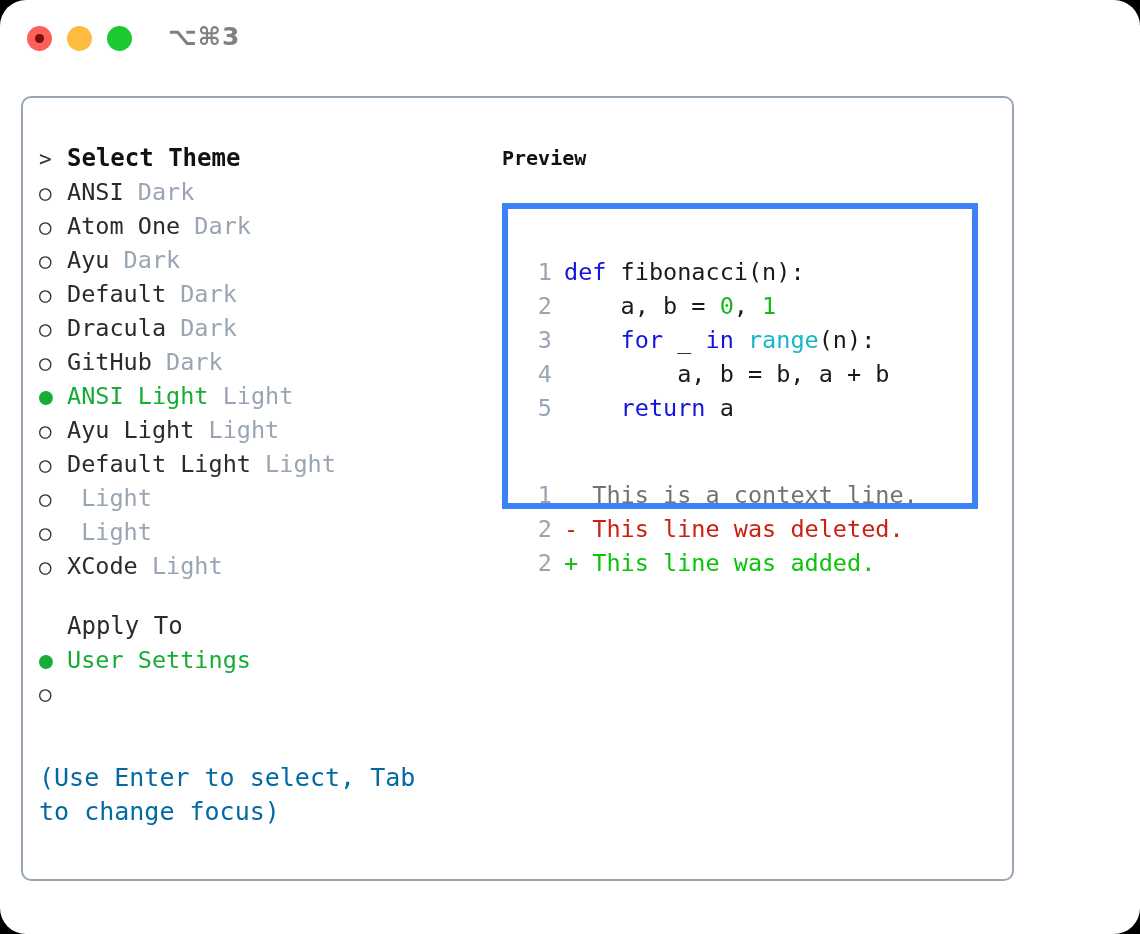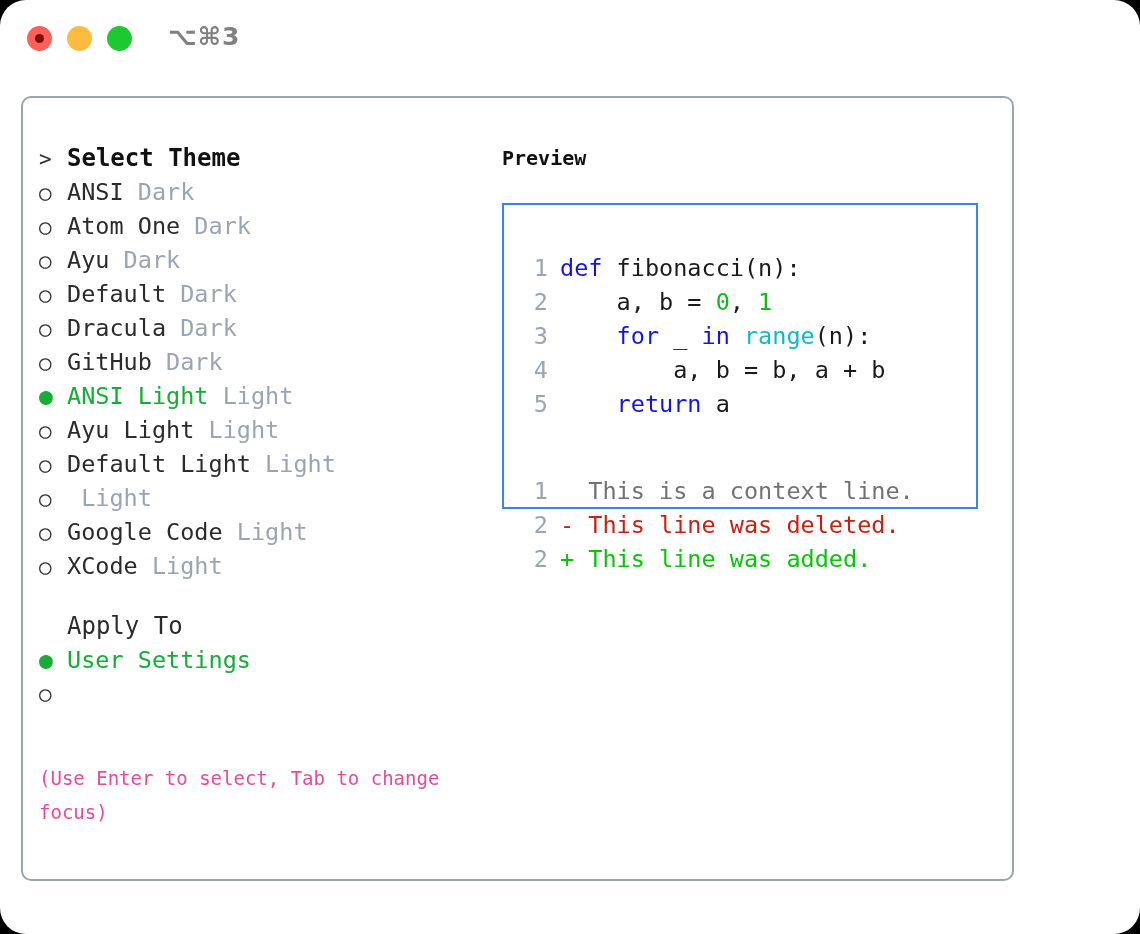--- a/index.html
+++ b/index.html
@@ -99,43 +99,43 @@
   #apply-head {
     margin-top: 26px;
     color: #2b2b2b;
     padding-left: 28px;
   }
 
   #hint {
     position: absolute;
     left: 16px; top: 663px;
     width: 410px;
-    font-size: 19px;
-    line-height: 34px;
-    color: #ec4899;
+    font-size: 25px;
+    line-height: 34px;
+    color: #0369a1;
   }
 
   
   #right-col {
     position: absolute;
     left: 479px; top: 43px;
     width: 490px;
   }
   #preview-title {
     font-size: 20px;
     font-weight: 700;
     color: #111111;
     line-height: 34px;
   }
 
   #preview-box {
     position: absolute;
     left: 479px; top: 105px;
     width: 476px; height: 306px;
-    border: 2px solid #3b82f6;
+    border: 6px solid #3b82f6;
     background: #ffffff;
   }
 
   #code {
     position: absolute;
     left: 18px; top: 46px;
     font-size: 23.5px;
     line-height: 34px;
     white-space: pre;
   }
@@ -191,21 +191,21 @@
           <div class="row"><span class="bullet">○</span><span class="name">ANSI</span><span class="name"> </span><span class="kind">Dark</span></div>
           <div class="row"><span class="bullet">○</span><span class="name">Atom One</span><span class="name"> </span><span class="kind">Dark</span></div>
           <div class="row"><span class="bullet">○</span><span class="name">Ayu</span><span class="name"> </span><span class="kind">Dark</span></div>
           <div class="row"><span class="bullet">○</span><span class="name">Default</span><span class="name"> </span><span class="kind">Dark</span></div>
           <div class="row"><span class="bullet">○</span><span class="name">Dracula</span><span class="name"> </span><span class="kind">Dark</span></div>
           <div class="row"><span class="bullet">○</span><span class="name">GitHub</span><span class="name"> </span><span class="kind">Dark</span></div>
           <div class="row"><span class="bullet sel">●</span><span class="name sel">ANSI Light</span><span class="name"> </span><span class="kind">Light</span></div>
           <div class="row"><span class="bullet">○</span><span class="name">Ayu Light</span><span class="name"> </span><span class="kind">Light</span></div>
           <div class="row"><span class="bullet">○</span><span class="name">Default Light</span><span class="name"> </span><span class="kind">Light</span></div>
           <div class="row"><span class="bullet">○</span><span class="name"> </span><span class="kind">Light</span></div>
-          <div class="row"><span class="bullet">○</span><span class="name">Google Code</span><span class="name"> </span><span class="kind">Light</span></div>
+          <div class="row"><span class="bullet">○</span><span class="name"> </span><span class="kind">Light</span></div>
           <div class="row"><span class="bullet">○</span><span class="name">XCode</span><span class="name"> </span><span class="kind">Light</span></div>
         </div>
 
       <div class="row hdr" id="apply-head" style="font-weight:400;">Apply To</div>
 
       <div id="apply-list">
           <div class="row"><span class="bullet sel">●</span><span class="name sel">User Settings</span></div>
           <div class="row"><span class="bullet">○</span></div>
         </div>
     </div>

